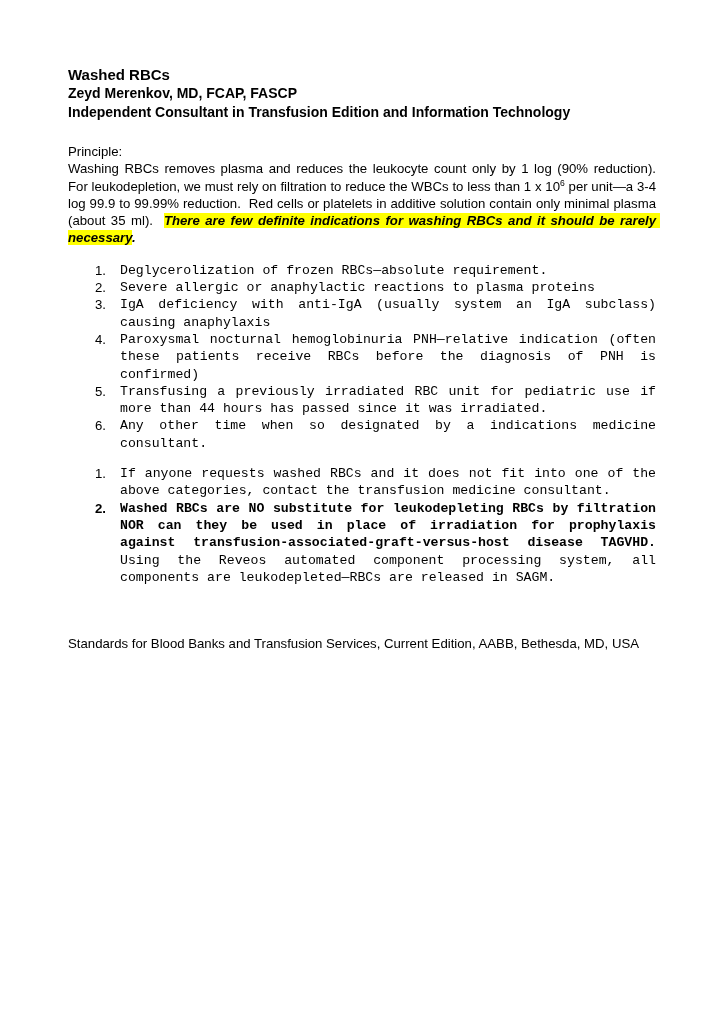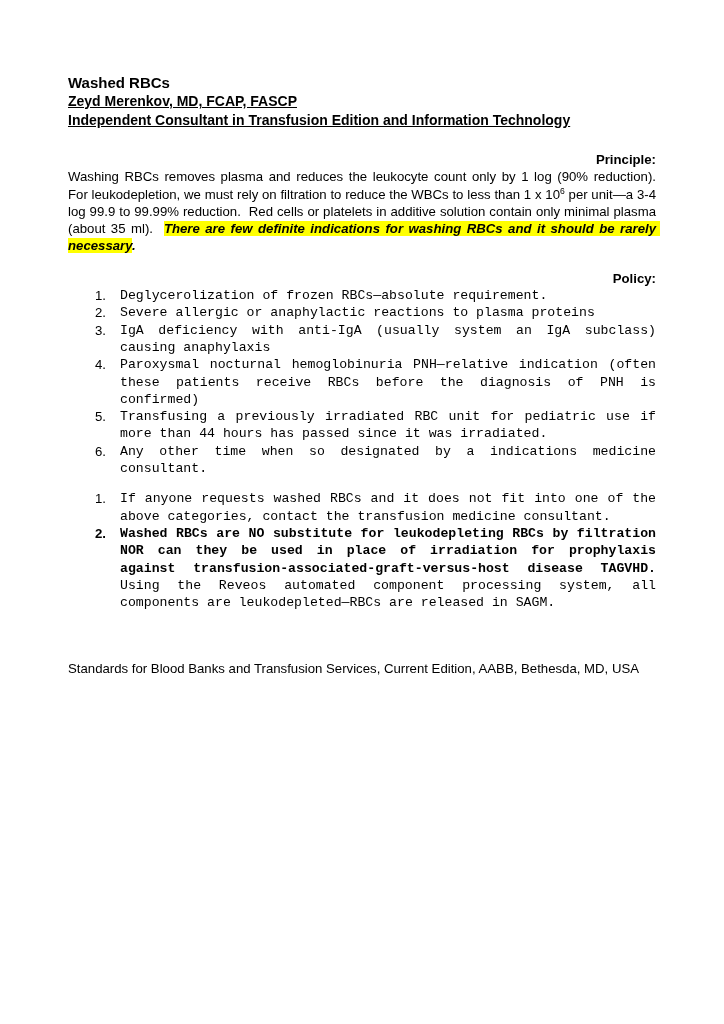--- a/index.html
+++ b/index.html
@@ -14,41 +14,38 @@
     background: #ffffff;
     color: #000000;
     font-family: "Liberation Sans", "DejaVu Sans", sans-serif;
     font-size: 13.2px;
     line-height: 17.3px;
     overflow: hidden;
     box-sizing: border-box;
   }
   .content {
     padding: 65px 68px 0 68px;
-    margin-top: 8px;
   }
   .title-block {
     font-weight: bold;
     line-height: 19px;
   }
   .doc-title {
     font-size: 15px;
   }
   .doc-author, .doc-affiliation {
     font-size: 14px;
-    text-decoration: underline;
   }
   .sec { margin: 0; }
   .sec-principle { margin-top: 21px; }
   .sec-policy   { margin-top: 15px; }
   .sec-note     { margin-top: 13px; }
   .sec-reference{ margin-top: 49px; }
   .sec-heading {
-    font-weight: bold;
-    text-align: right;
+    font-weight: normal;
   }
   p.para {
     margin: 0;
     text-align: justify;
     white-space: pre-wrap;
   }
   p.intro {
     margin: 0;
     white-space: pre-wrap;
   }
@@ -100,21 +97,20 @@
       <div class="doc-author">Zeyd Merenkov, MD, FCAP, FASCP</div>
       <div class="doc-affiliation">Independent Consultant in Transfusion Edition and Information Technology</div>
     </header>
 
     <section class="sec sec-principle">
       <div class="sec-heading">Principle:</div>
       <p class="para"><span>Washing RBCs removes plasma and reduces the leukocyte count only by 1 log (90% reduction).  For leukodepletion, we must rely on filtration to reduce the WBCs to less than 1 x 10</span><sup>6</sup><span> per unit—a 3-4 log 99.9 to 99.99% reduction.  Red cells or platelets in additive solution contain only minimal plasma (about 35 ml).  </span><span class="highlight">There are few definite indications for washing RBCs and it should be rarely necessary</span><span class="bi">.</span></p>
     </section>
 
     <section class="sec sec-policy">
-      <div class="sec-heading">Policy:</div>
       <div class="olist">
         <div class="li">
           <span class="num">1.</span>
           <span class="itext">Deglycerolization of frozen RBCs—absolute requirement.</span>
         </div>
         <div class="li">
           <span class="num">2.</span>
           <span class="itext">Severe allergic or anaphylactic reactions to plasma proteins</span>
         </div>
         <div class="li">

